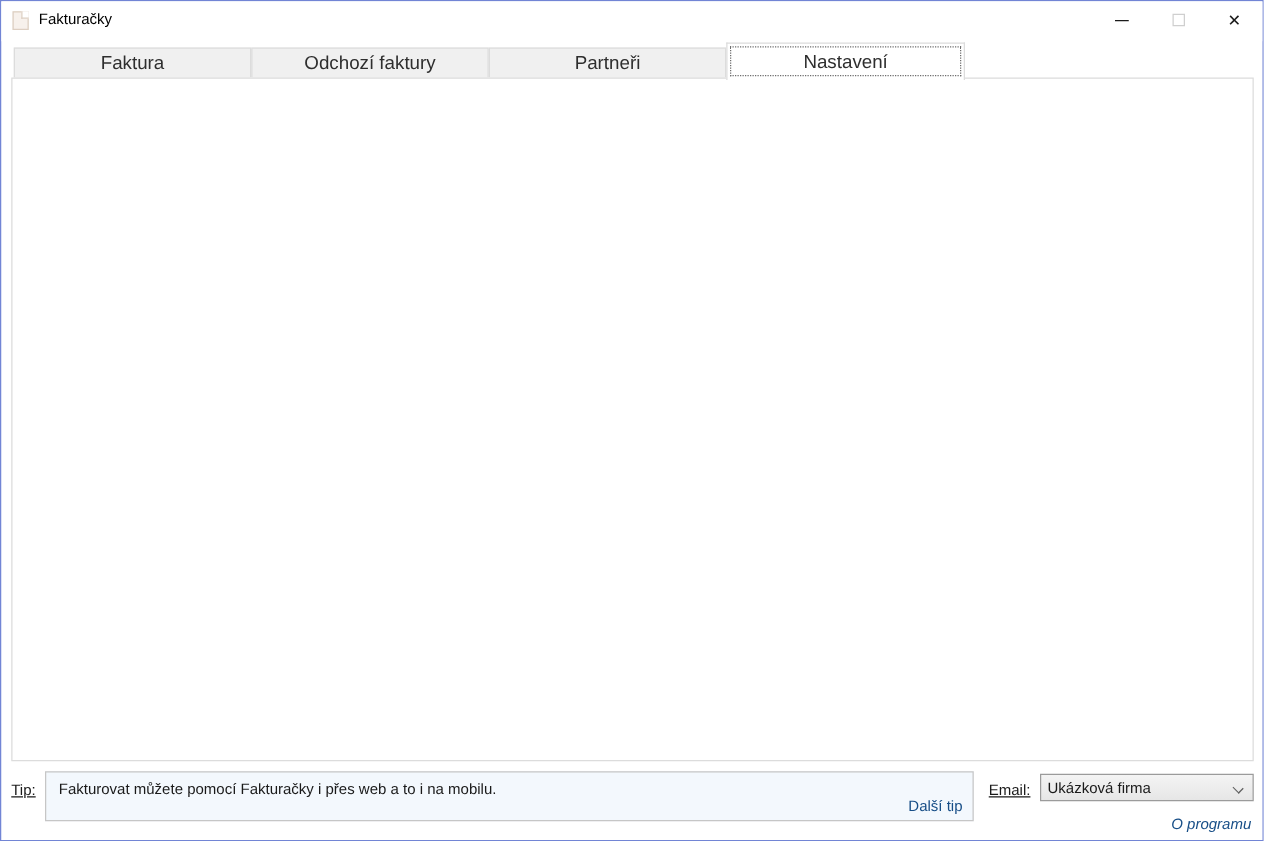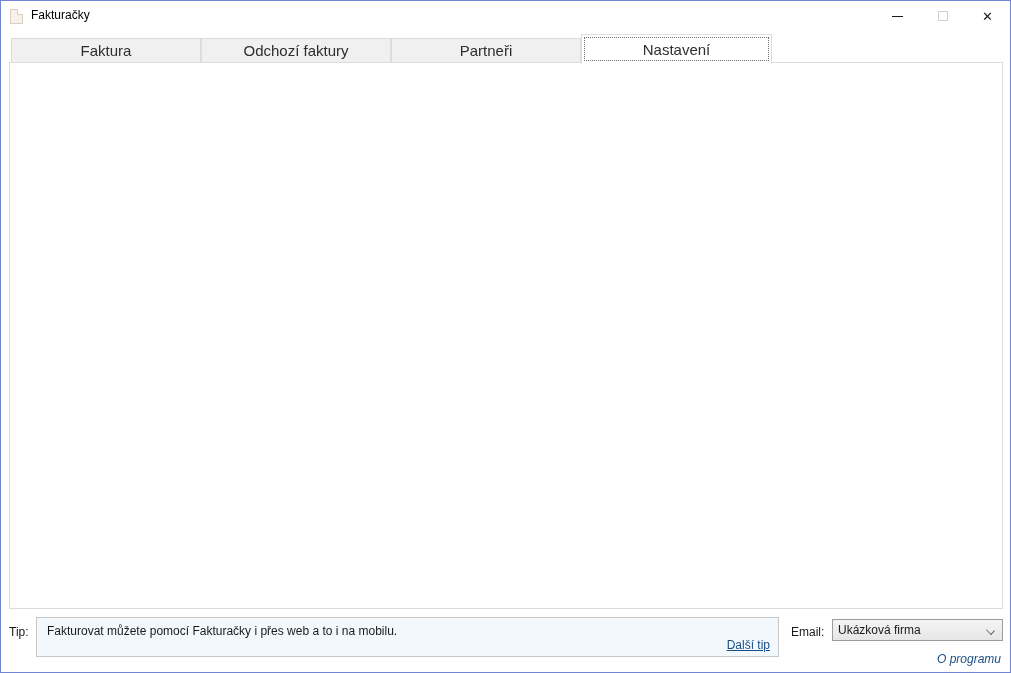--- a/index.html
+++ b/index.html
@@ -45,30 +45,30 @@
   .btn.disabled{ background:#dcdcdc; border-color:#cfcfcf; color:#a0a0a0; }
   .combo{ position:absolute; height:22px; border:1px solid #9b9b9b;
     background:linear-gradient(#f4f4f4,#e6e6e6); display:flex; align-items:center;
     padding:0 22px 0 5px; cursor:default; }
   .combo.empty{ background:#f0f0f0; border-color:#b5b5b5; }
   .chev{ position:absolute; right:8px; top:7px; width:7px; height:7px;
     border-right:1px solid #5e5e5e; border-bottom:1px solid #5e5e5e; transform:rotate(45deg) scale(1,0.8); }
   .radio{ position:absolute; width:13px; height:13px; border:1px solid #707070; border-radius:50%; background:#fff; cursor:default; }
   .radio .dot{ position:absolute; left:2px; top:2px; width:7px; height:7px; border-radius:50%; background:#212121; }
   .check{ position:absolute; width:13px; height:13px; border:1px solid #707070; background:#fff; cursor:default; }
-  .inline-lbl{ position:absolute; white-space:nowrap; line-height:14px; }
+  .inline-lbl{ position:absolute; white-space:nowrap; line-height:14px;text-decoration:underline; }
   .company-info{ position:absolute; left:452px; top:121px; line-height:16px; }
   .groupbox{ position:absolute; left:313px; top:462px; width:495px; height:125px; border:1px solid #d5d9dc; }
   .group-title{ position:absolute; left:322px; top:456px; background:#fff; padding:0 3px; white-space:nowrap; }
   .link{ position:absolute; color:#174e87; white-space:nowrap; cursor:pointer; }
   
   .tipbox{ position:absolute; left:35px; top:616px; width:743px; height:40px;
     background:#f3f8fd; border:1px solid #c6c6c6; }
   .tipbox .tiptext{ position:absolute; left:10px; top:6px; color:#1a1a1a; white-space:nowrap; }
-  .tipbox .nexttip{ right:8px; bottom:4px; position:absolute;text-decoration:underline; }
+  .tipbox .nexttip{ right:8px; bottom:4px; position:absolute; }
   .footer-combo{ left:831px; top:618px; width:171px; }
 </style>
 </head>
 <body>
 
 <div class="window">
 
   <div class="titlebar">
     <span class="app-icon"></span>
     <span class="title-text">Fakturačky</span>

